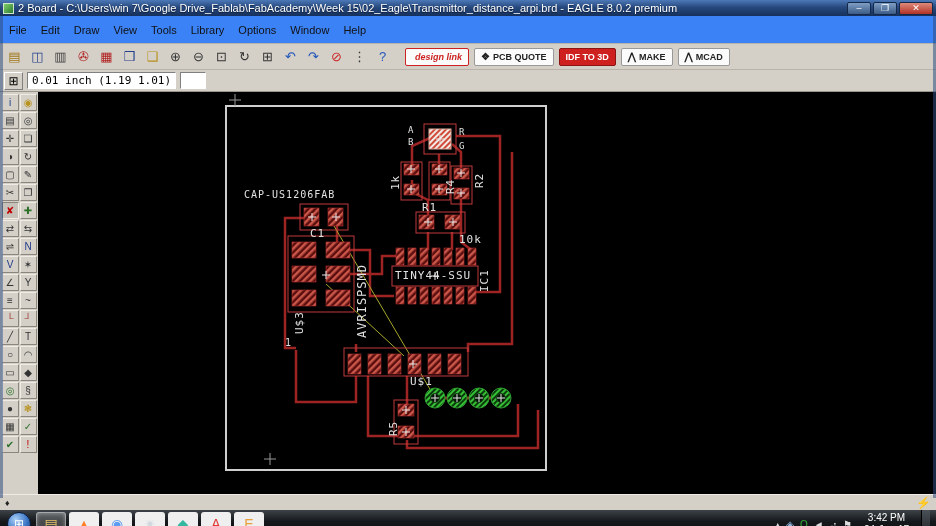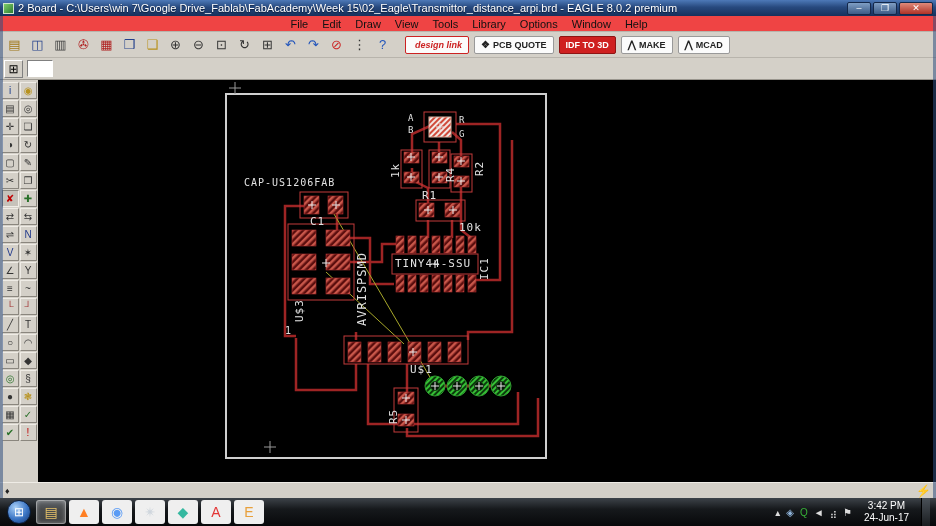--- a/index.html
+++ b/index.html
@@ -12,22 +12,22 @@
   .titlebar .app-ico { width:11px; height:11px; background:linear-gradient(135deg,#7fce6a,#2e7d32);
     border:1px solid #cfe7cb; margin-right:4px; flex:none; }
   .titlebar .title { font-size:11px; white-space:nowrap; overflow:hidden; text-overflow:ellipsis; flex:1;
     text-shadow:0 1px 1px #0a1b38; }
   .winbtns { display:flex; gap:2px; flex:none; }
   .winbtn { width:24px; height:13px; font-size:9px; line-height:11px; text-align:center; color:#fff;
     background:linear-gradient(180deg,#7f9ec4,#3c5b86); border:1px solid #14284a; border-radius:2px; cursor:default; }
   .winbtn.close { width:34px; background:linear-gradient(180deg,#e08a7a,#b03226); }
 
   
-  .menubar { height:16px; background:#ef4444; display:flex; align-items:center; padding-left:2px;
-    border-bottom:1px solid #b8b4ac;justify-content:center; }
+  .menubar { height:28px; background:#3b82f6; display:flex; align-items:center; padding-left:2px;
+    border-bottom:1px solid #b8b4ac; }
   .menu-item { font-size:11px; padding:1px 7px; color:#111; }
 
   
   .toolbar { height:26px; background:#d4d0c8; display:flex; align-items:center; padding:0 4px; gap:2px;
     border-bottom:1px solid #b8b4ac; }
   .tb-ico { width:21px; height:21px; display:flex; align-items:center; justify-content:center;
     font-size:13px; background:#d4d0c8; border:1px solid transparent; }
   .chips { display:flex; align-items:center; gap:5px; margin-left:10px; }
   .chip { height:18px; display:flex; align-items:center; gap:3px; padding:0 6px; font-size:9px; font-weight:bold;
     background:#fbfbfb; border:1px solid #999; border-radius:2px; color:#222; font-family:"Liberation Sans",sans-serif; }
@@ -154,20 +154,21 @@
 
       <button class="chip">
         <span class="chip-icon">⋀</span>
         <span>MCAD</span>
       </button>
     </div>
 </div>
 
 <div class="parambar">
   <button class="grid-btn">⊞</button>
+  <div class="sunken">0.01 inch (1.19 1.01)</div>
   <div class="sunken cmdbox"></div>
 </div>
 
 <div class="workspace">
 
   <div class="tools">
 
   <button class="tool" style="color: rgb(26, 60, 140);">i</button>
       <button class="tool" style="color: rgb(184, 146, 30);">◉</button>
       <button class="tool" style="color: rgb(51, 51, 51);">▤</button>

